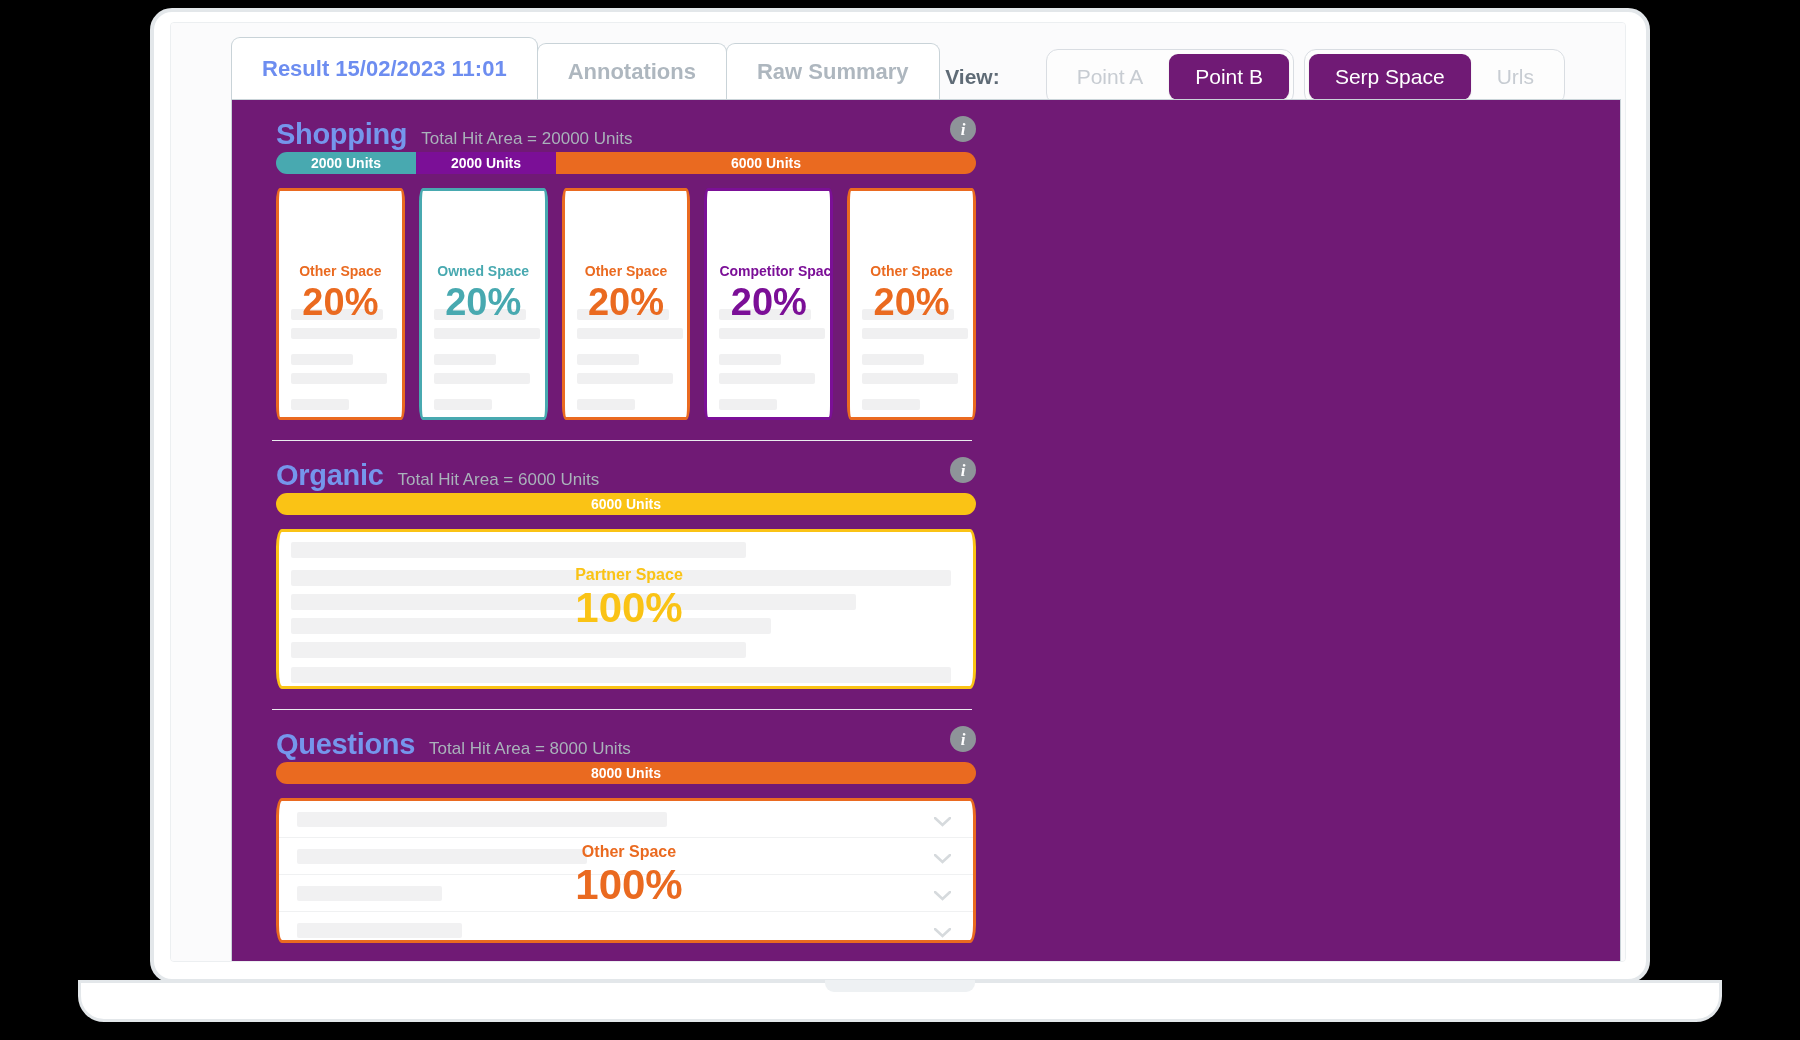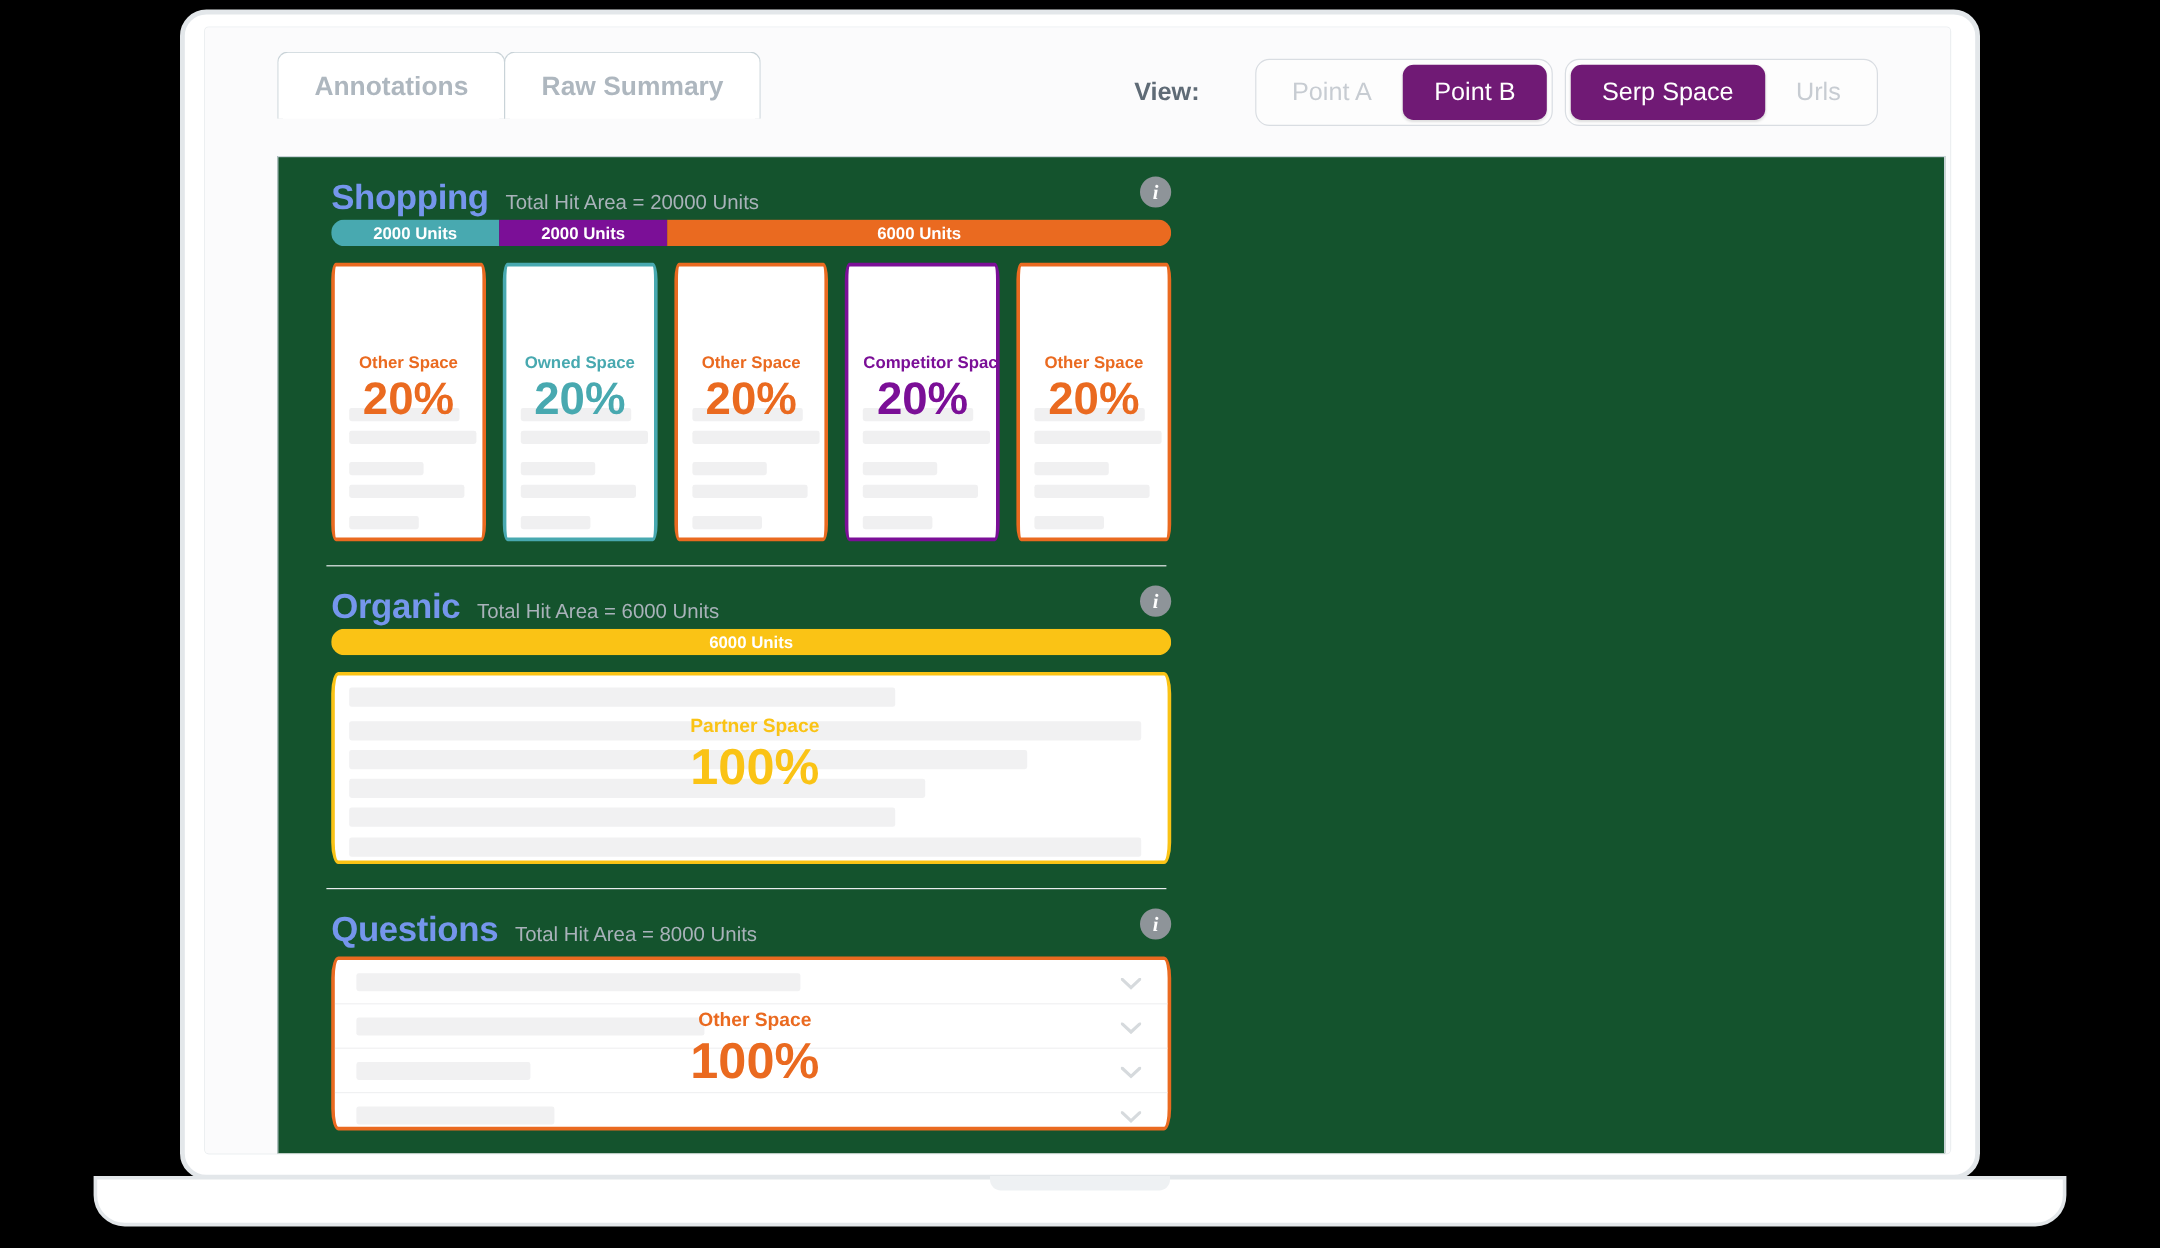--- a/index.html
+++ b/index.html
@@ -121,24 +121,23 @@
     color: #ffffff;
     background: #701a75;
     box-shadow: 0 1px 2px rgba(0,0,0,.12);
   }
 
   
   #panel {
     position: absolute;
     left: 60px; top: 76px;
     width: 1390px; height: 864px;
-    background: #14532d;
+    background: #701a75;
     border: 1px solid #c9d3d8;
     overflow: hidden;
-    margin-top: 31px;
   }
   #scroller {
     position: absolute;
     left: 0; top: 0;
     width: 1390px; height: 864px;
     padding: 0 40px;
     overflow: hidden;
   }
 
   
@@ -328,20 +327,21 @@
 </head>
 <body>
 
 <div id="laptop">
   <div id="laptop-lid"></div>
   <div id="laptop-screen">
 
     <div id="app">
 
       <div id="tabbar">
+          <div class="tab active">Result 15/02/2023 11:01</div>
           <div class="tab">Annotations</div>
           <div class="tab">Raw Summary</div>
         </div>
 
       <div id="viewbar">
         <span id="view-label">View:</span>
         <div class="pillgroup" id="pg-a">
             <div class="pill">Point A</div>
             <div class="pill on">Point B</div>
           </div>
@@ -440,20 +440,23 @@
                 </div>
               </div>
             </div>
             <div class="divider"></div>
             <div class="section">
               <div class="sec-head">
                 <div class="sec-title">Questions</div>
                 <div class="sec-sub">Total Hit Area = 8000 Units</div>
                 <div class="info-icon">i</div>
               </div>
+              <div class="unitsbar">
+                <div class="unitseg" style="background: rgb(234, 106, 32); width: 100%;">8000 Units</div>
+              </div>
               <div class="qcard" style="border-color: rgb(234, 106, 32);">
                 <div class="qrow">
                   <div class="qbar" style="width: 370px;"></div>
                   <div class="chev"><svg width="17" height="10" viewBox="0 0 17 10">
                       <path d="M1 1 L8.5 8 L16 1" stroke="#d6dadd" stroke-width="2.6" fill="none" stroke-linecap="round"></path>
                     </svg></div>
                 </div>
                 <div class="qrow">
                   <div class="qbar" style="width: 290px;"></div>
                   <div class="chev"><svg width="17" height="10" viewBox="0 0 17 10">

